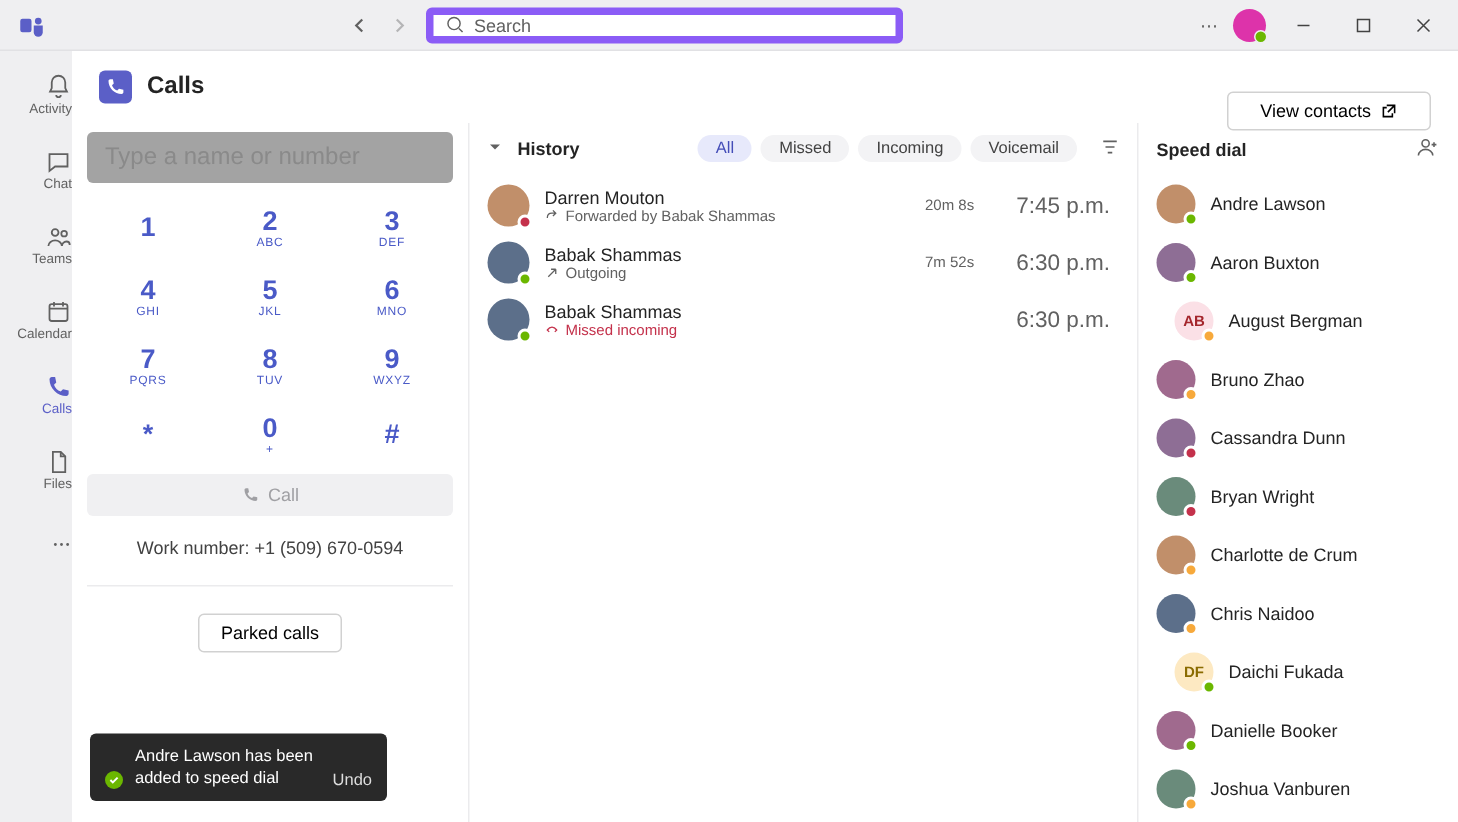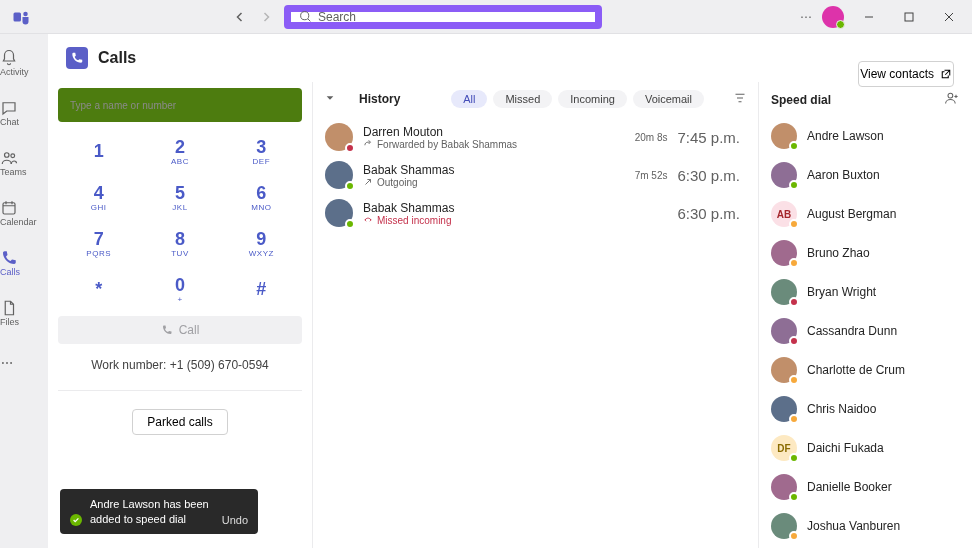--- a/index.html
+++ b/index.html
@@ -1,86 +1,86 @@
 <!DOCTYPE html>
 <html><head>
 <meta charset="utf-8">
 <style>
   * { box-sizing: border-box; margin: 0; padding: 0; }
   body { font-family: "Segoe UI", -apple-system, sans-serif; font-size: 12px; background: #f5f5f7; width: 972px; height: 548px; overflow: hidden; color: #242424; }
   .titlebar { height: 34px; display: flex; align-items: center; background: #efeff1; border-bottom: 1px solid #e1e1e4; padding: 0 8px; }
   .titlebar .teams-logo { width: 18px; height: 18px; color: #5b5fc7; margin-left: 4px; }
   .titlebar .navbtns { margin-left: auto; display: flex; align-items: center; gap: 2px; }
   .titlebar .navbtn { width: 24px; height: 24px; display:flex; align-items:center; justify-content:center; color:#616161; border-radius:3px; }
-  .titlebar .searchbox { margin-left: 6px; width: 318px; height: 24px; background:#fff; border:7px solid #8b5cf6; border-radius:4px; display:flex; align-items:center; padding:0 8px; color:#616161; }
+  .titlebar .searchbox { margin-left: 6px; width: 318px; height: 24px; background:#fff; border:5px solid #8b5cf6; border-radius:4px; display:flex; align-items:center; padding:0 8px; color:#616161; }
   .titlebar .right { margin-left:auto; display:flex; align-items:center; gap:10px; }
   .titlebar .more { color:#616161; }
   .titlebar .avatar { width:22px; height:22px; border-radius:50%; background:#d3a; position:relative; }
   .titlebar .avatar .presence { position:absolute; bottom:-1px; right:-1px; width:9px; height:9px; border-radius:50%; background:#6bb700; border:1.5px solid #efeff1; }
   .titlebar .winctrl { width:30px; height:24px; display:flex; align-items:center; justify-content:center; color:#424242; }
 
   .app { display:flex; height: calc(548px - 34px); }
   .rail { width: 48px; background:#efeff1; display:flex; flex-direction:column; align-items:center; padding-top:6px; gap:4px; }
-  .rail-item { width:48px; display:flex; flex-direction:column; align-items:flex-start; justify-content:center; height:46px; font-size:9px; color:#616161; position:relative; }
+  .rail-item { width:48px; display:flex; flex-direction:column; align-items:flex-end; justify-content:center; height:46px; font-size:9px; color:#616161; position:relative; }
   .rail-item svg { width:18px; height:18px; }
   .rail-item.active { color:#5b5fc7; }
   .rail-item.more-item svg { width:14px; }
   .rail-spacer { flex:1; }
 
   .content { flex:1; background:#fff; display:flex; flex-direction:column; }
   .header-row { height: 48px; display:flex; align-items:center; padding: 0 18px; }
   .header-row .icon-sq { width:22px; height:22px; border-radius:4px; background:#5b5fc7; display:flex; align-items:center; justify-content:center; color:#fff; margin-right:10px; }
   .header-row .title { font-size:16px; font-weight:700; }
   .header-row .spacer { flex:1; }
-  .header-row .view-contacts { border:1px solid #d1d1d1; background:#fff; border-radius:4px; padding:5px 1px; font-size:12px; display:flex; align-items:center; gap:6px;margin-top:32px; }
+  .header-row .view-contacts { border:1px solid #d1d1d1; background:#fff; border-radius:4px; padding:5px 21px; font-size:12px; display:flex; align-items:center; gap:6px;margin-top:32px; }
 
   .columns { flex:1; display:flex; overflow:hidden; }
   .dialer-col { width: 265px; border-right:1px solid #ebebed; padding: 6px 10px 0; display:flex; flex-direction:column; align-items:stretch; }
-  .dialer-input { background:#4d7c0f; border:none; border-radius:4px; height:34px; padding:0 12px; font-size:10px; color:#242424; width:100%; outline:none; }
+  .dialer-input { background:#a3a3a3; border:none; border-radius:4px; height:34px; padding:0 12px; font-size:16px; color:#242424; width:100%; outline:none; }
   .dialer-input::placeholder { color:#8a8a8a; }
   .pad { margin-top:6px; }
   .pad-row { display:flex; }
   .pad-cell { flex:1; height:46px; display:flex; flex-direction:column; align-items:center; justify-content:center; cursor:pointer; }
   .pad-cell .digit { font-size:18px; font-weight:600; color:#4a5ac7; }
   .pad-cell .letters { font-size:8px; color:#4a5ac7; letter-spacing:0.5px; margin-top:-1px; }
   .call-btn { margin-top:4px; height:28px; background:#f0f0f2; border:none; border-radius:4px; color:#a0a0a4; display:flex; align-items:center; justify-content:center; gap:6px; font-size:12px; width:100%; }
   .work-num { text-align:center; font-size:12px; color:#424242; padding:14px 0 18px; border-bottom:1px solid #ebebed; }
   .parked { margin:18px auto 0; border:1px solid #d1d1d1; border-radius:4px; background:#fff; padding:5px 14px; font-size:12px; }
 
   .history-col { flex:1; border-right:1px solid #ebebed; padding: 8px 12px 0; }
-  .history-head { display:flex; align-items:center; gap:24px; }
+  .history-head { display:flex; align-items:center; gap:10px; }
   .history-head .chev { color:#616161; }
   .history-head .label { font-weight:700; font-size:12px; }
   .history-head .pills { margin-left:auto; display:flex; gap:6px; align-items:center; }
   .pill { border-radius:12px; padding:3px 12px; font-size:11px; background:#f3f3f5; color:#424242; }
   .pill.active { background:#e7e9fb; color:#444db8; }
   .filter-ico { color:#616161; margin-left:2px; }
   .history-list { margin-top:10px; }
   .hrow { display:flex; align-items:center; padding:5px 6px 5px 0; gap:10px; }
   .avatar-sm { width:28px; height:28px; border-radius:50%; background:#777; position:relative; flex-shrink:0; }
   .avatar-sm .pres { position:absolute; right:-2px; bottom:-2px; width:10px; height:10px; border-radius:50%; border:2px solid #fff; }
   .pres.busy { background:#c4314b; }
   .pres.avail { background:#6bb700; }
   .pres.away { background:#f7a93b; }
   .hrow .info { flex:1; }
   .hrow .info .name { font-size:12px; }
   .hrow .info .sub { font-size:10px; color:#616161; display:flex; align-items:center; gap:4px; }
   .hrow .info .sub.missed { color:#c4314b; }
-  .hrow .dur { font-size:10px; color:#616161; }
+  .hrow .dur { font-size:10px; color:#616161; margin-right:18px; }
   .hrow .time { font-size:15px; color:#616161; }
 
   .speed-col { width:213px; padding:8px 12px 0; overflow:hidden; }
   .speed-head { display:flex; align-items:center; }
   .speed-head .label { font-weight:700; font-size:12px; }
   .speed-head .addico { margin-left:auto; color:#616161; }
   .speed-list { margin-top:14px; display:flex; flex-direction:column; gap:13px; }
   .srow { display:flex; align-items:center; gap:10px; }
   .srow .avatar-sm { width:26px; height:26px; }
   .srow .nm { font-size:12px; }
-  .av-init { display:flex; align-items:center; justify-content:center; font-size:10px; font-weight:600; color:#fff; }
+  .av-init { display:flex; align-items:center; justify-content:center; font-size:10px; font-weight:600; color:#fff;margin-left:12px; }
 
   .toast { position:absolute; left:60px; bottom:14px; width:198px; background:#292929; color:#fff; border-radius:4px; display:flex; align-items:flex-end; padding:8px 10px; font-size:11px; gap:8px; }
   .toast .dot { width:12px; height:12px; border-radius:50%; background:#6bb700; flex-shrink:0; display:flex; align-items:center; justify-content:center; }
   .toast .msg { flex:1; line-height:1.3; }
   .toast .undo { font-size:11px; color:#ddd; }
 
   
   .bg1{background:#8e6e95}.bg2{background:#c18f6a}.bg3{background:#5c6f8a}.bg4{background:#a06a8e}.bg5{background:#6a8b7b}
 </style>
 </head>
@@ -383,30 +383,30 @@
               <div class="avatar-sm av-init" style="background:#fbe0e6;color:#a4262c">AB<span class="pres away"></span></div>
               <span class="nm">August Bergman</span>
             </div>
             <div class="srow">
               <div class="avatar-sm bg4">
                 <span class="pres away"></span>
               </div>
               <span class="nm">Bruno Zhao</span>
             </div>
             <div class="srow">
+              <div class="avatar-sm bg1">
+                <span class="pres busy"></span>
+              </div>
+              <span class="nm">Cassandra Dunn</span>
+            </div>
+            <div class="srow">
               <div class="avatar-sm bg5">
                 <span class="pres busy"></span>
               </div>
               <span class="nm">Bryan Wright</span>
-            </div>
-            <div class="srow">
-              <div class="avatar-sm bg1">
-                <span class="pres busy"></span>
-              </div>
-              <span class="nm">Cassandra Dunn</span>
             </div>
             <div class="srow">
               <div class="avatar-sm bg2">
                 <span class="pres away"></span>
               </div>
               <span class="nm">Charlotte de Crum</span>
             </div>
             <div class="srow">
               <div class="avatar-sm bg3">
                 <span class="pres away"></span>

